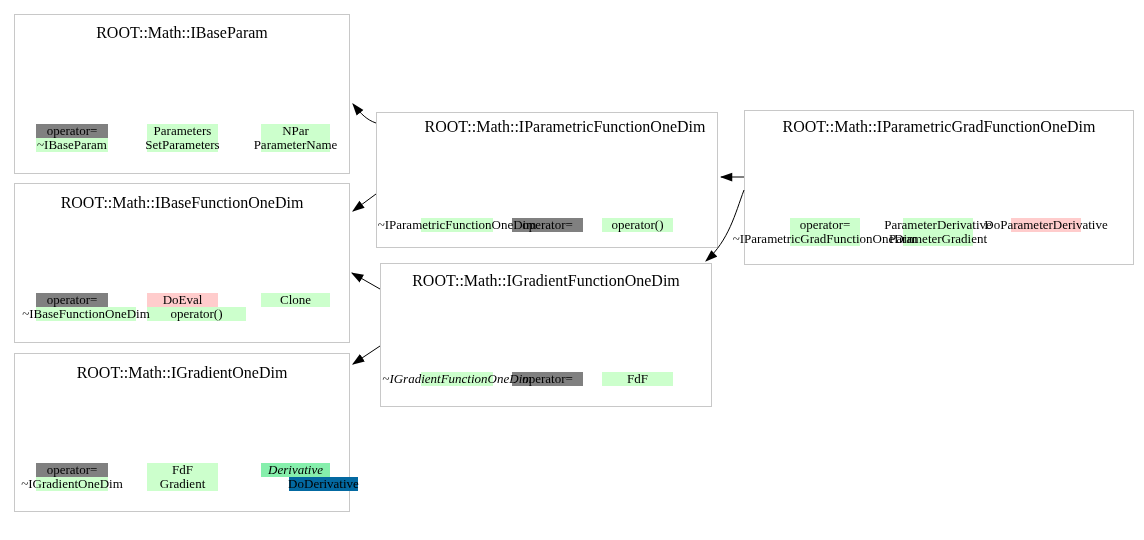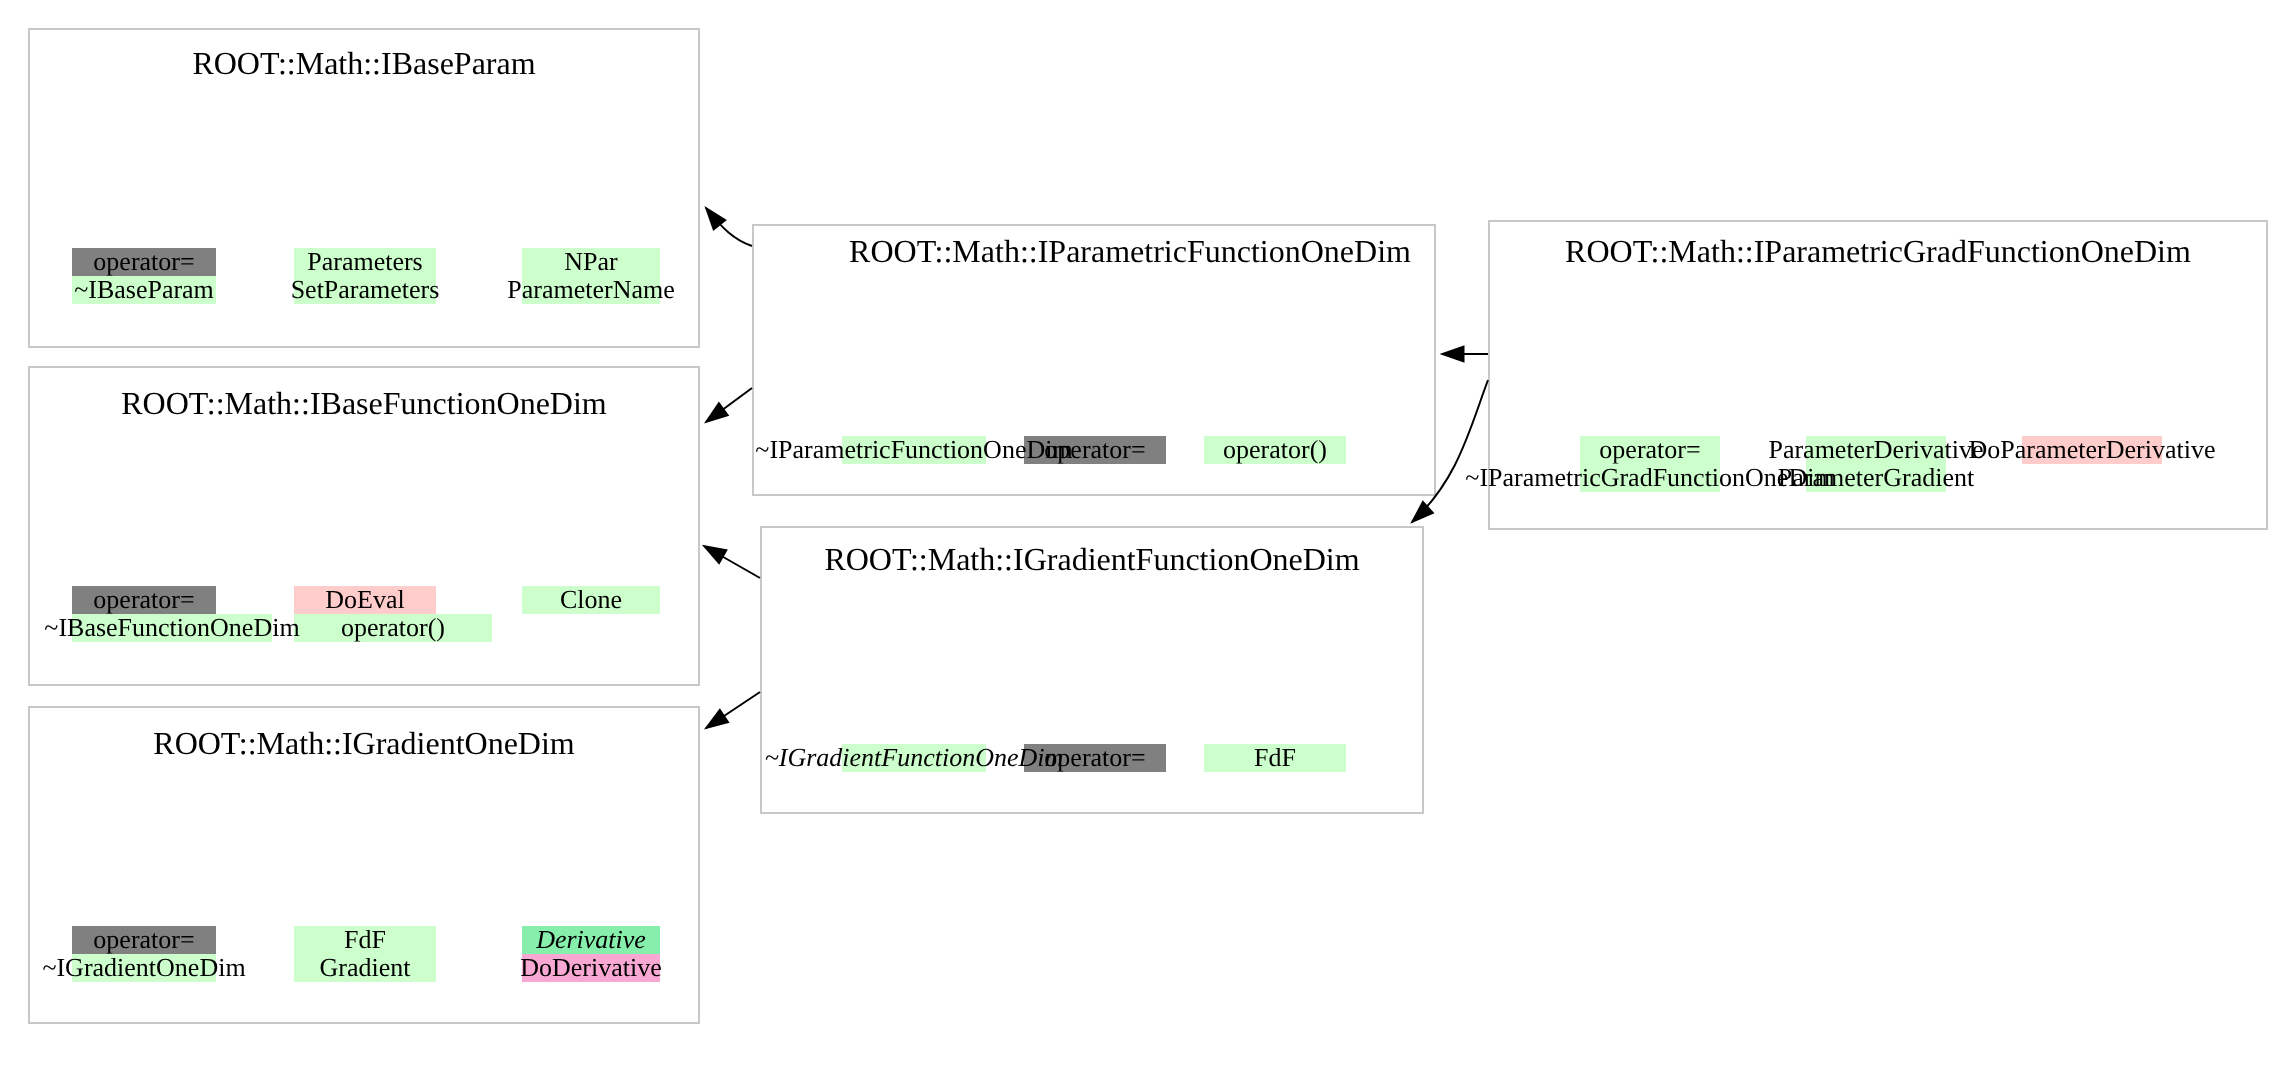--- a/index.html
+++ b/index.html
@@ -111,21 +111,21 @@
     </div>
   <div class="cell lc2 b2r1" style="background-color: rgb(204, 255, 204);">
     <span class="lbl">FdF</span>
     </div>
   <div class="cell lc2 b2r2" style="background-color: rgb(204, 255, 204);">
     <span class="lbl">Gradient</span>
     </div>
   <div class="cell lc3 b2r1" style="background-color: #86efac; font-style: italic;">
     <span class="lbl">Derivative</span>
     </div>
-  <div class="cell lc3 b2r2" style="background-color: #f9a8d4;">
+  <div class="cell lc3 b2r2" style="background-color: #0369a1; margin-left: 28px;">
     <span class="lbl">DoDerivative</span>
     </div>
 
   <div class="cell cc1 b3r1" style="background-color: rgb(204, 255, 204);">
     <span class="lbl">~IParametricFunctionOneDim</span>
     </div>
   <div class="cell cc2 b3r1" style="background-color: rgb(128, 128, 128);">
     <span class="lbl">operator=</span>
     </div>
   <div class="cell cc3 b3r1" style="background-color: rgb(204, 255, 204);">

